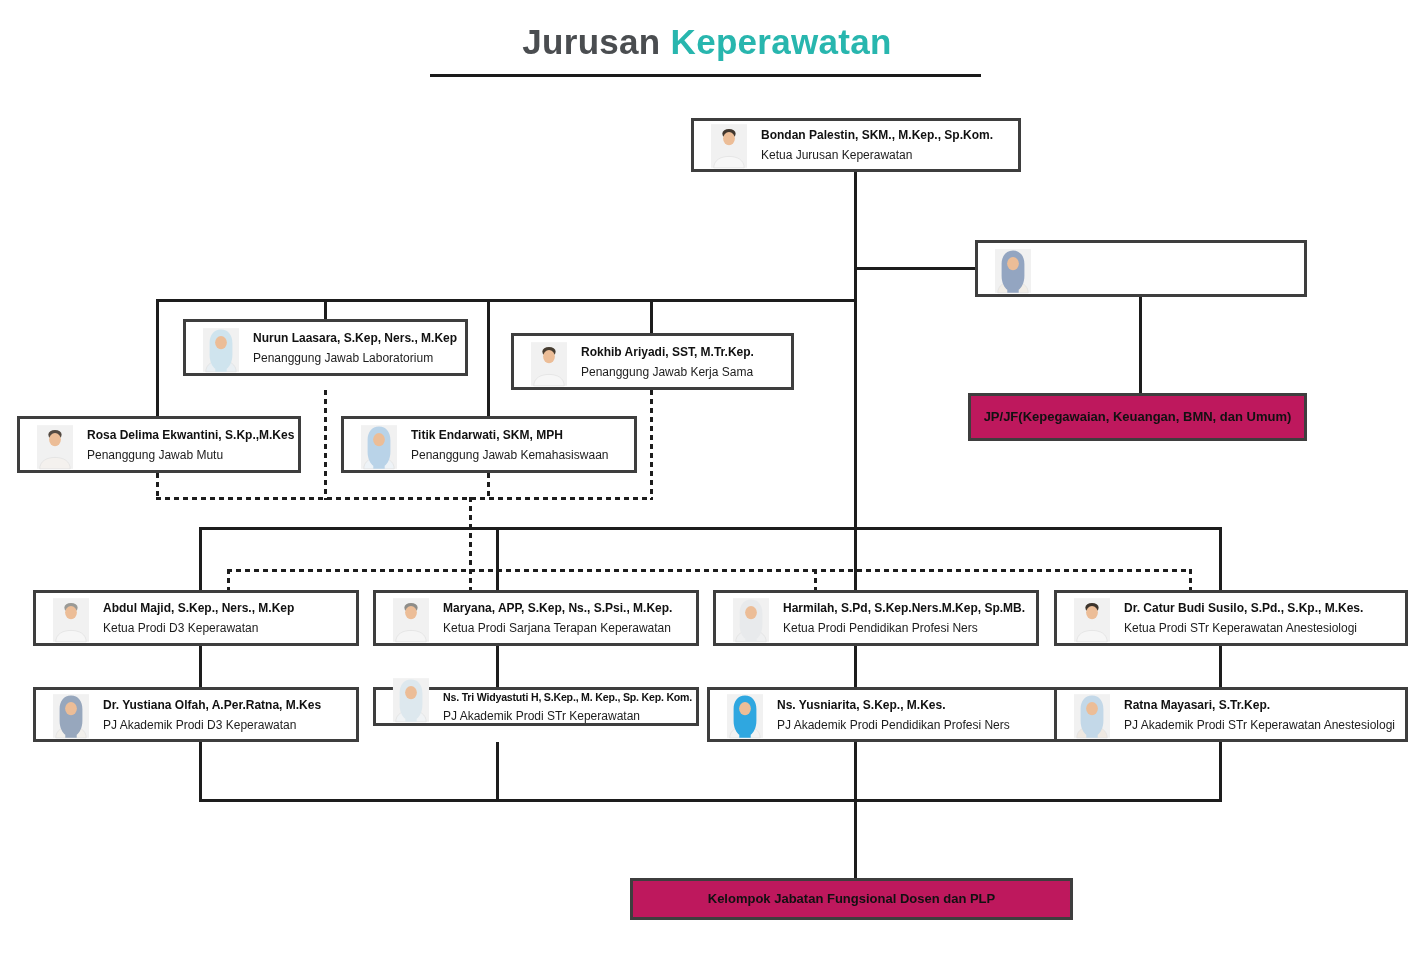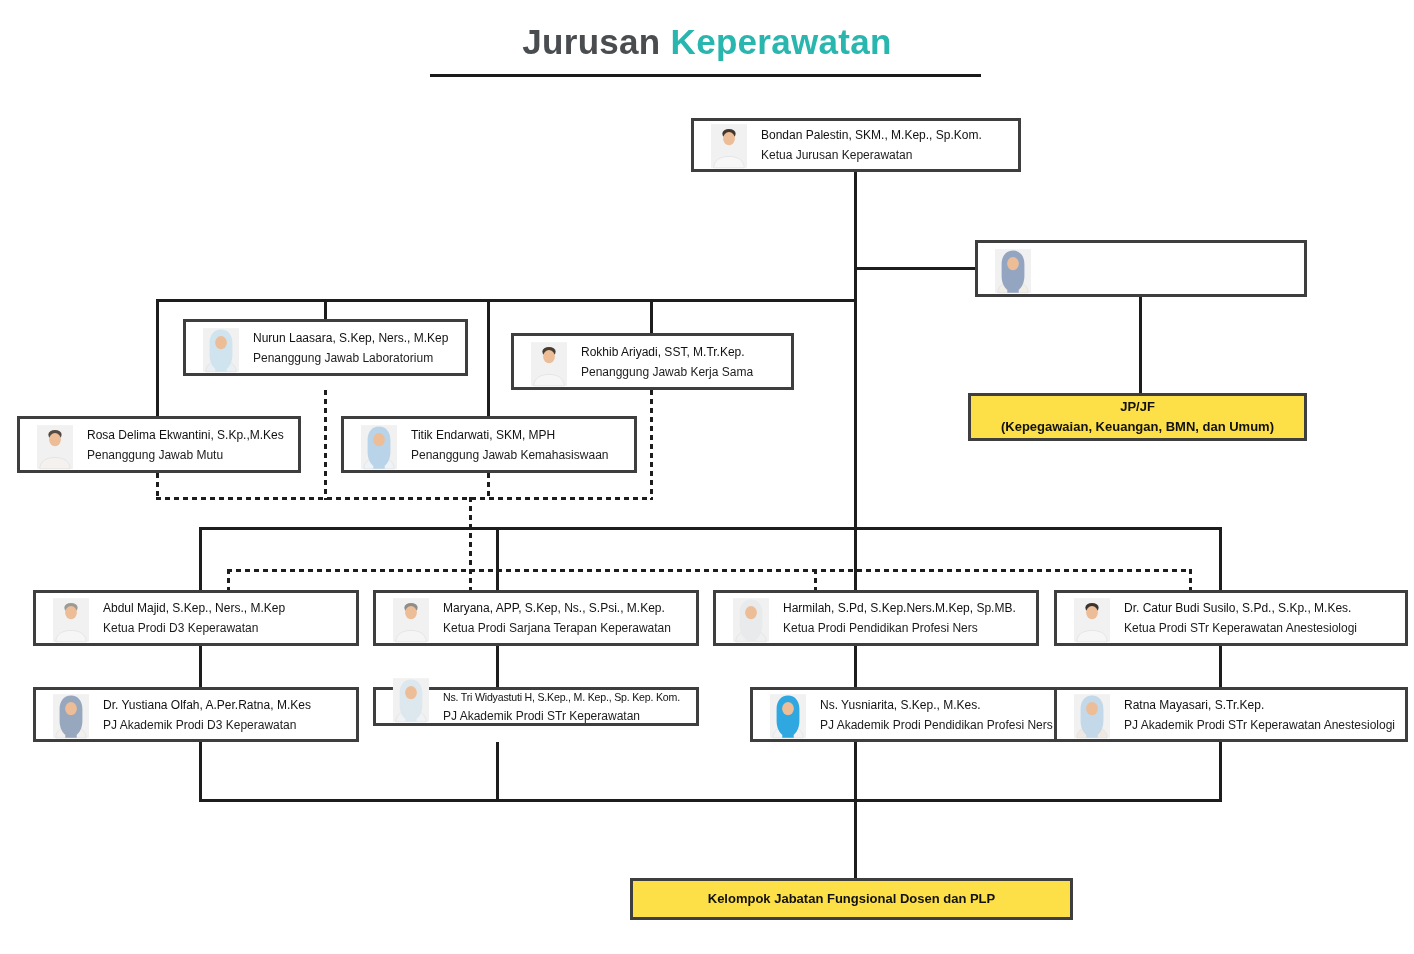--- a/index.html
+++ b/index.html
@@ -19,27 +19,27 @@
   .ln.h{height:3px}
   .dln{position:absolute;z-index:1}
   .dln.v{width:3px;background:repeating-linear-gradient(180deg,#1d1d1d 0 5px,transparent 5px 9px)}
   .dln.h{height:3px;background:repeating-linear-gradient(90deg,#1d1d1d 0 5px,transparent 5px 9px)}
 
   
   .card{position:absolute;background:#fff;border:3px solid #3e3e3e;box-sizing:border-box;
     display:flex;align-items:center;z-index:2}
   .card .avatar{flex:0 0 38px;margin-left:16px;align-self:flex-end;line-height:0}
   .card .txt{display:flex;flex-direction:column;gap:6px;margin-left:13px;padding-right:4px}
-  .name{font-weight:normal;font-size:12px;color:#111;white-space:nowrap}
+  .name{font-weight:bold;font-size:12px;color:#111;white-space:nowrap}
   .name.xs{font-size:10.6px;letter-spacing:-.2px}
   .role{font-size:12px;color:#1c1c1c;white-space:nowrap}
 
   
-  .pbox{position:absolute;background:#fde047;border:3px solid #3e3e3e;box-sizing:border-box;
-    display:flex;flex-direction:column;align-items:center;justify-content:center;z-index:2;
+  .pbox{position:absolute;background:#be185d;border:3px solid #3e3e3e;box-sizing:border-box;
+    display:flex;flex-direction:row;align-items:center;justify-content:center;z-index:2;
     font-weight:bold;font-size:13px;color:#111;text-align:center;line-height:1.55}
 </style>
 </head>
 <body>
 
 <div class="title">
   <span>Jurusan</span><span> </span><span class="teal">Keperawatan</span>
 </div>
 <div class="rule"></div>
 
@@ -234,21 +234,21 @@
         <path d="M20,2.5 C12.2,2.5 8,8.8 8,16.5 L8,29 C8,37 11.2,41.5 14,43.8 L14,47 L26,47 L26,43.8 C28.8,41.5 32,37 32,29 L32,16.5 C32,8.8 27.8,2.5 20,2.5 Z" fill="var(--hijab)"></path>
         <ellipse cx="20" cy="11.2" rx="7" ry="5.2" fill="var(--hair)"></ellipse>
         <ellipse cx="20" cy="16.2" rx="6.2" ry="7" fill="#ecbd97"></ellipse>
       </svg></span>
   <span class="txt">
       <span class="name xs">Ns. Tri Widyastuti H, S.Kep., M. Kep., Sp. Kep. Kom.</span>
       <span class="role">PJ Akademik Prodi STr Keperawatan</span>
     </span>
 </div>
 
-<div class="card" style="left:750px;top:687px;width:382px;height:55px">
+<div class="card" style="left:707px;top:687px;width:382px;height:55px">
   <span class="avatar" style="--hijab:#2fa7e0;--hair:transparent;--shirt:#f2f2f2"><svg viewBox="0 0 40 48" width="38" height="46">
         <rect x="1" y="1" width="38" height="46" fill="#f1f1f1"></rect>
         <path d="M4,47 C4,39 11,35 20,35 C29,35 36,39 36,47 Z" fill="var(--shirt)" stroke="#dcdcdc" stroke-width=".6"></path>
         <path d="M20,2.5 C12.2,2.5 8,8.8 8,16.5 L8,29 C8,37 11.2,41.5 14,43.8 L14,47 L26,47 L26,43.8 C28.8,41.5 32,37 32,29 L32,16.5 C32,8.8 27.8,2.5 20,2.5 Z" fill="var(--hijab)"></path>
         <ellipse cx="20" cy="11.2" rx="7" ry="5.2" fill="var(--hair)"></ellipse>
         <ellipse cx="20" cy="16.2" rx="6.2" ry="7" fill="#ecbd97"></ellipse>
       </svg></span>
   <span class="txt">
       <span class="name">Ns. Yusniarita, S.Kep., M.Kes.</span>
       <span class="role">PJ Akademik Prodi Pendidikan Profesi Ners</span>

